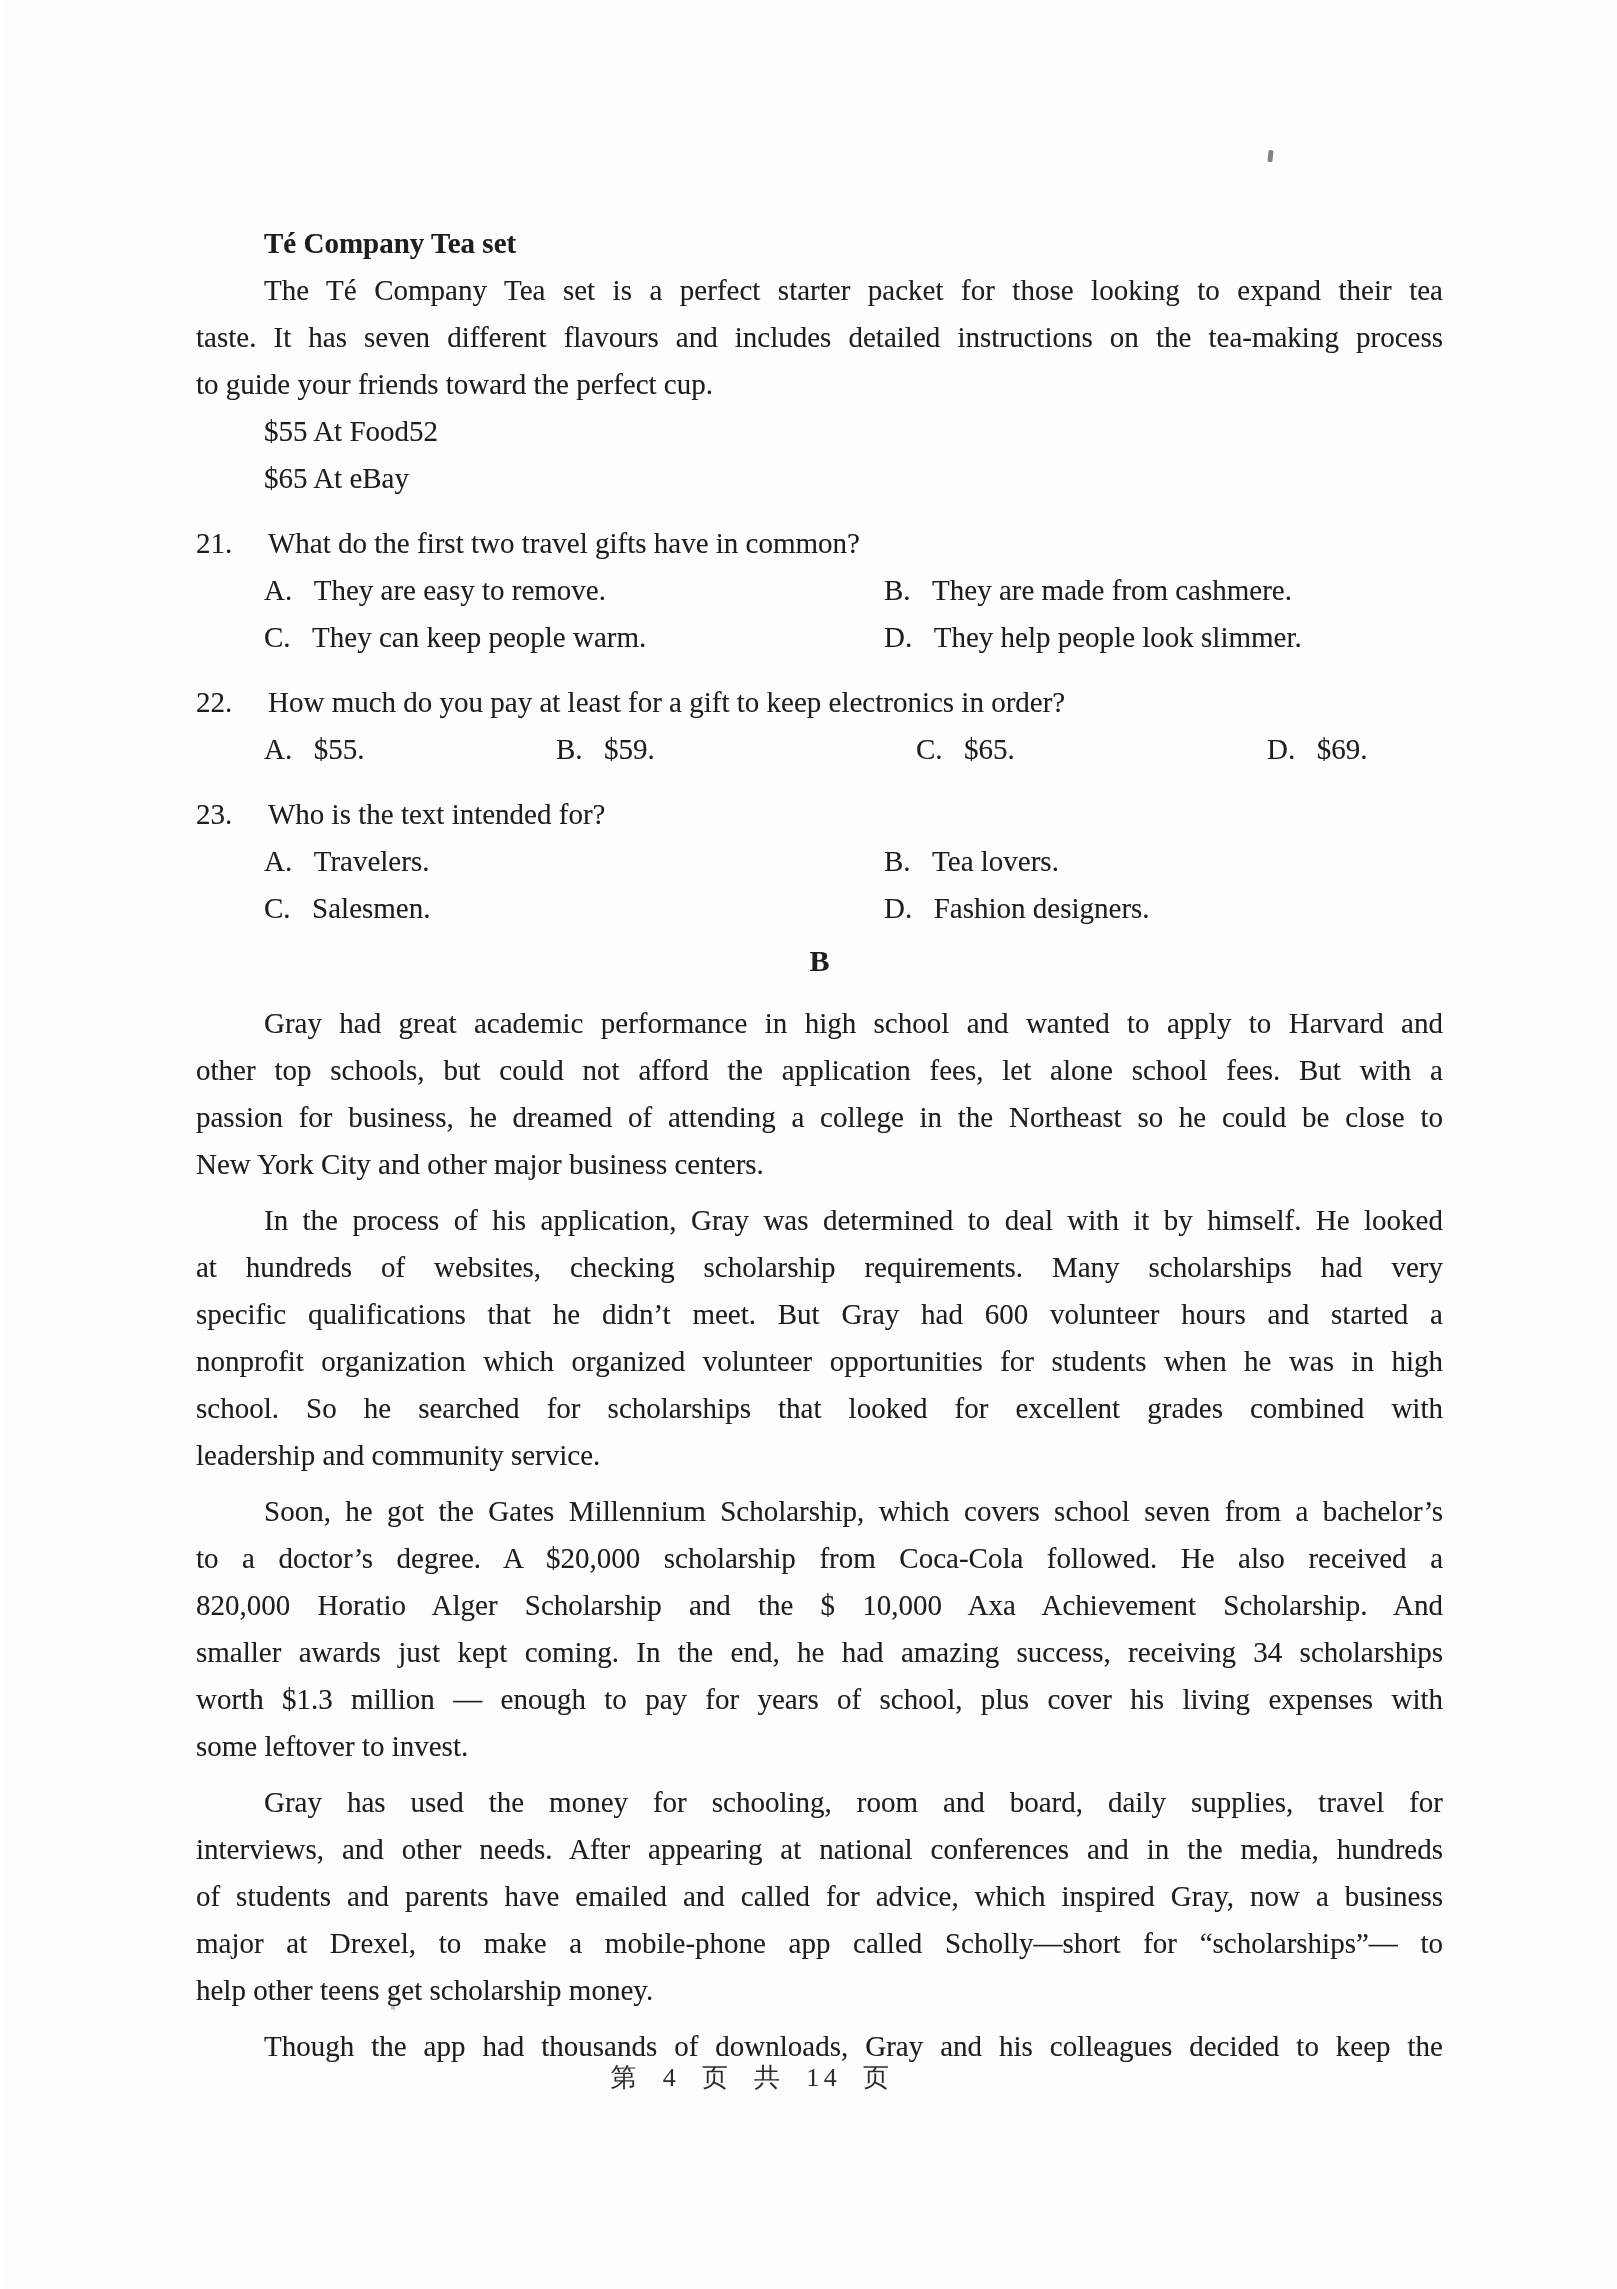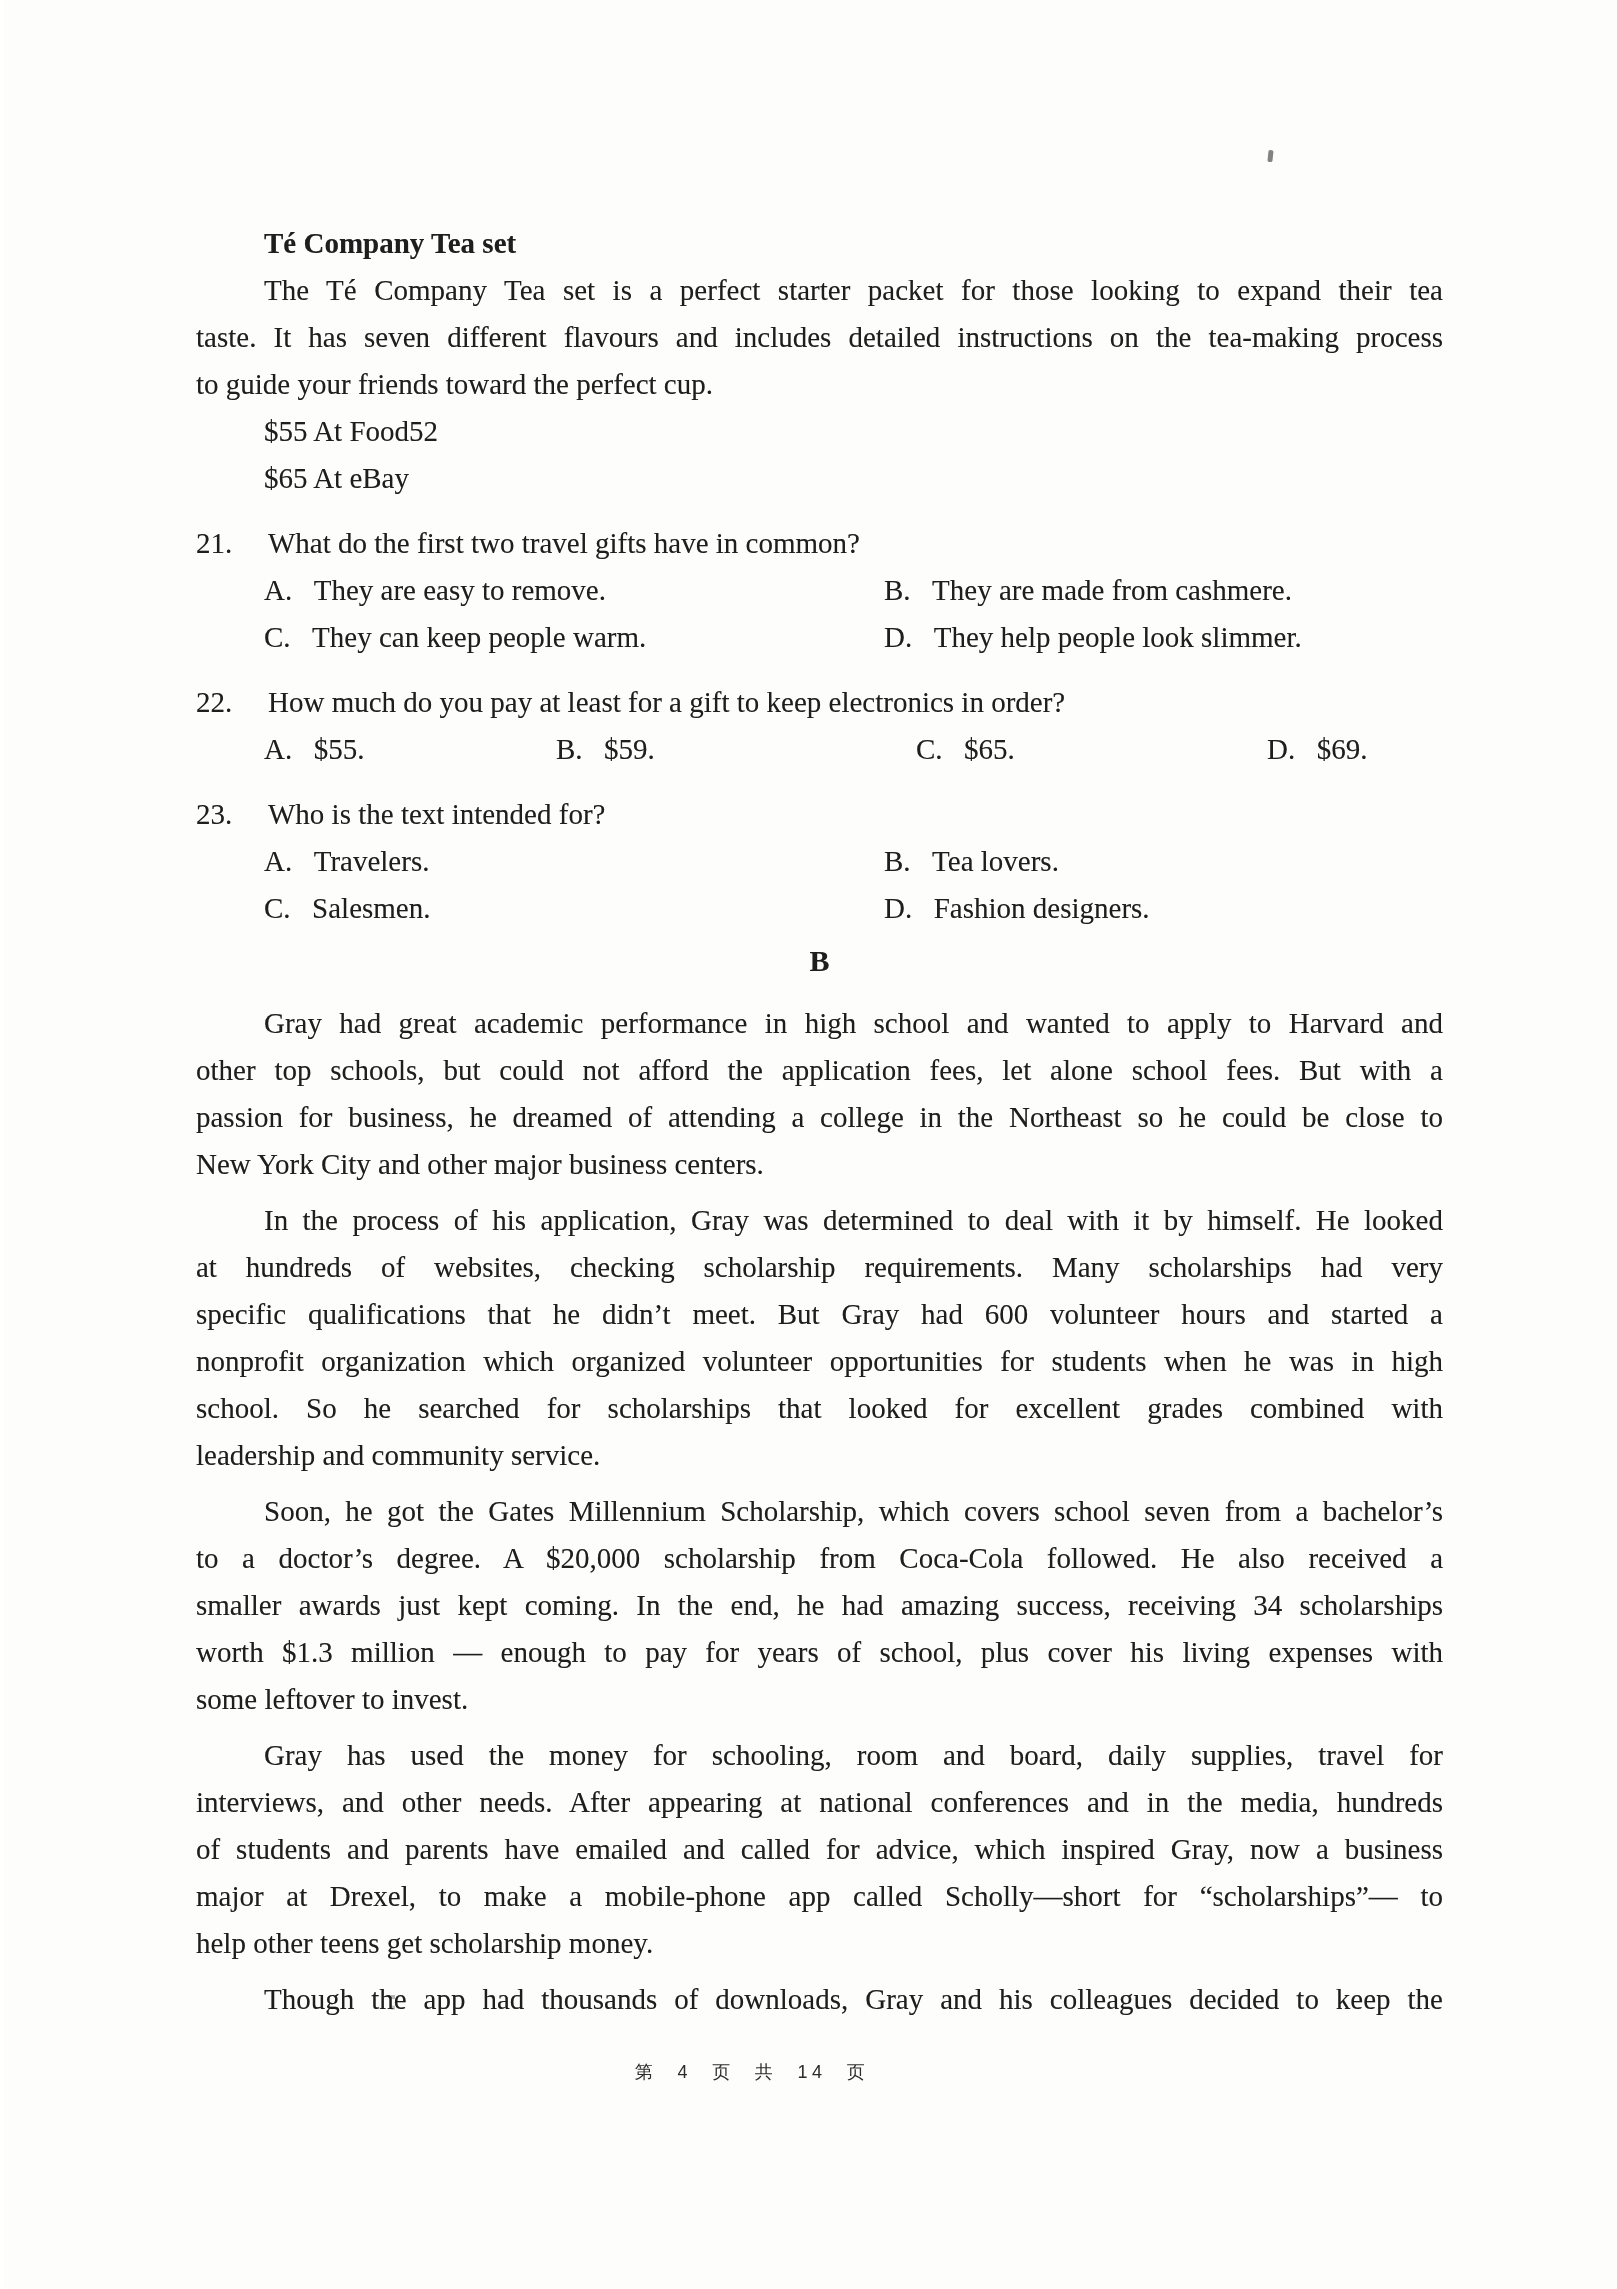--- a/index.html
+++ b/index.html
@@ -28,23 +28,23 @@
   .opt-label { display:inline-block; margin-right:21.5px; }
   .question[data-layout="two-col"] .opt-row .opt:nth-of-type(1) { width:588px; }
   .question[data-layout="four-col"] .opt-row .opt:nth-of-type(1) { width:260px; }
   .question[data-layout="four-col"] .opt-row .opt:nth-of-type(2) { width:328px; }
   .question[data-layout="four-col"] .opt-row .opt:nth-of-type(3) { width:319px; }
   .section-label { text-align:center; font-weight:700; font-size:30px; margin-top:5.4px; }
   .passage-b .para { margin-top:9px; }
   .passage-b .para:first-of-type { margin-top:16px; }
   .footer {
     position:absolute; left:0; top:2060px; width:1496px;
-    text-align:center; font-size:18px; color:#2b2b2b;
+    text-align:center; font-size:26px; color:#2b2b2b;
     letter-spacing:4.5px; word-spacing:10.7px;
-    font-family:Liberation Sans, sans-serif;
+    font-family:Liberation Serif, serif;
   }
   .artifact-apostrophe {
     position:absolute; left:1264px; top:150px; width:4.5px; height:11.6px;
     background:#6d6d6d; border-radius:1.8px; transform:rotate(6deg); opacity:0.85;
   }
   .artifact-dots {
     position:absolute; left:387px; top:1995px; width:3.6px; height:3.6px;
     background:#a8a8a8; box-shadow:0 10.7px 0 0 #b5b5b5; opacity:0.8;
   }
 </style>
@@ -145,20 +145,21 @@
           <div class="pline">at hundreds of websites, checking scholarship requirements. Many scholarships had very</div>
           <div class="pline">specific qualifications that he didn’t meet. But Gray had 600 volunteer hours and started a</div>
           <div class="pline">nonprofit organization which organized volunteer opportunities for students when he was in high</div>
           <div class="pline">school. So he searched for scholarships that looked for excellent grades combined with</div>
           <div class="pline">leadership and community service.</div>
         </div>
         <div class="para" data-jl="false">
 
         <div class="pline">Soon, he got the Gates Millennium Scholarship, which covers school seven from a bachelor’s</div>
           <div class="pline">to a doctor’s degree. A $20,000 scholarship from Coca-Cola followed. He also received a</div>
+          <div class="pline">820,000 Horatio Alger Scholarship and the $ 10,000 Axa Achievement Scholarship. And</div>
           <div class="pline">smaller awards just kept coming. In the end, he had amazing success, receiving 34 scholarships</div>
           <div class="pline">worth $1.3 million — enough to pay for years of school, plus cover his living expenses with</div>
           <div class="pline">some leftover to invest.</div>
         </div>
         <div class="para" data-jl="false">
 
         <div class="pline">Gray has used the money for schooling, room and board, daily supplies, travel for</div>
           <div class="pline">interviews, and other needs. After appearing at national conferences and in the media, hundreds</div>
           <div class="pline">of students and parents have emailed and called for advice, which inspired Gray, now a business</div>
           <div class="pline">major at Drexel, to make a mobile-phone app called Scholly—short for “scholarships”— to</div>

